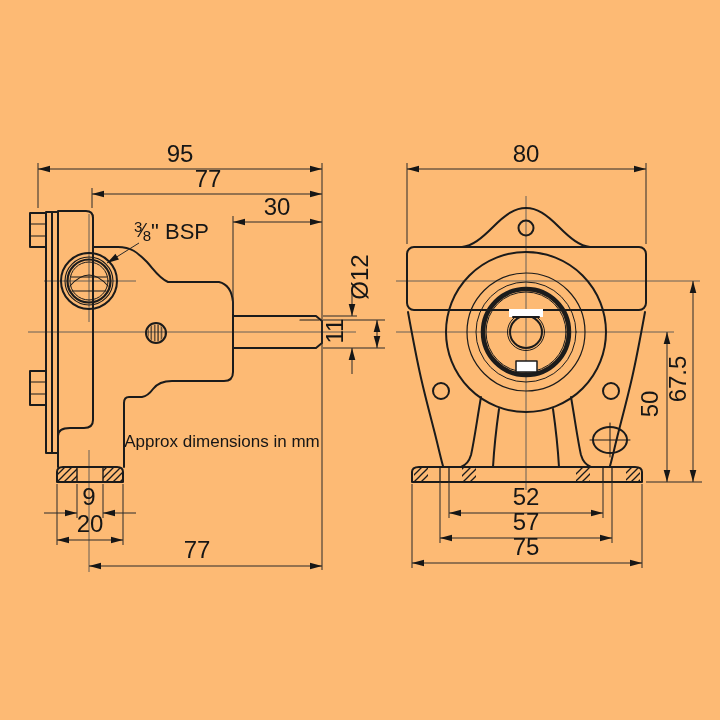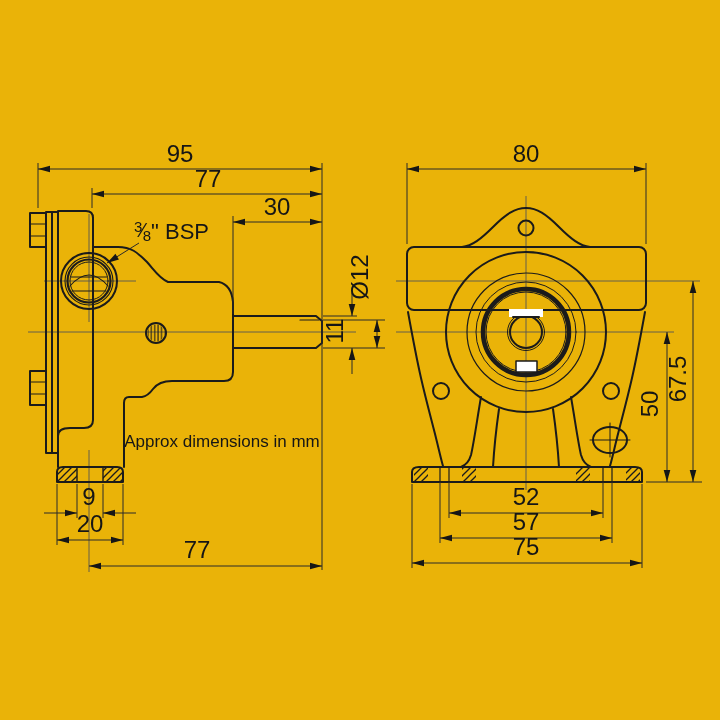--- a/index.html
+++ b/index.html
@@ -1,17 +1,17 @@
 <!DOCTYPE html>
 <html><head>
 <meta charset="utf-8">
 <style>
   html,body{margin:0;padding:0;background:#ffffff;}
   #stage{
-    position:relative;width:720px;height:720px;background:#eab308;
+    position:relative;width:720px;height:720px;background:#fdba74;
     font-family:"Liberation Sans", sans-serif;
   }
   svg{display:block;}
   text{fill:#161616;}
   .dim-txt{font-size:24px;}
   .note-txt{font-size:17px;}
   .bsp-txt{font-size:22px;}
 </style>
 </head>
 <body>

